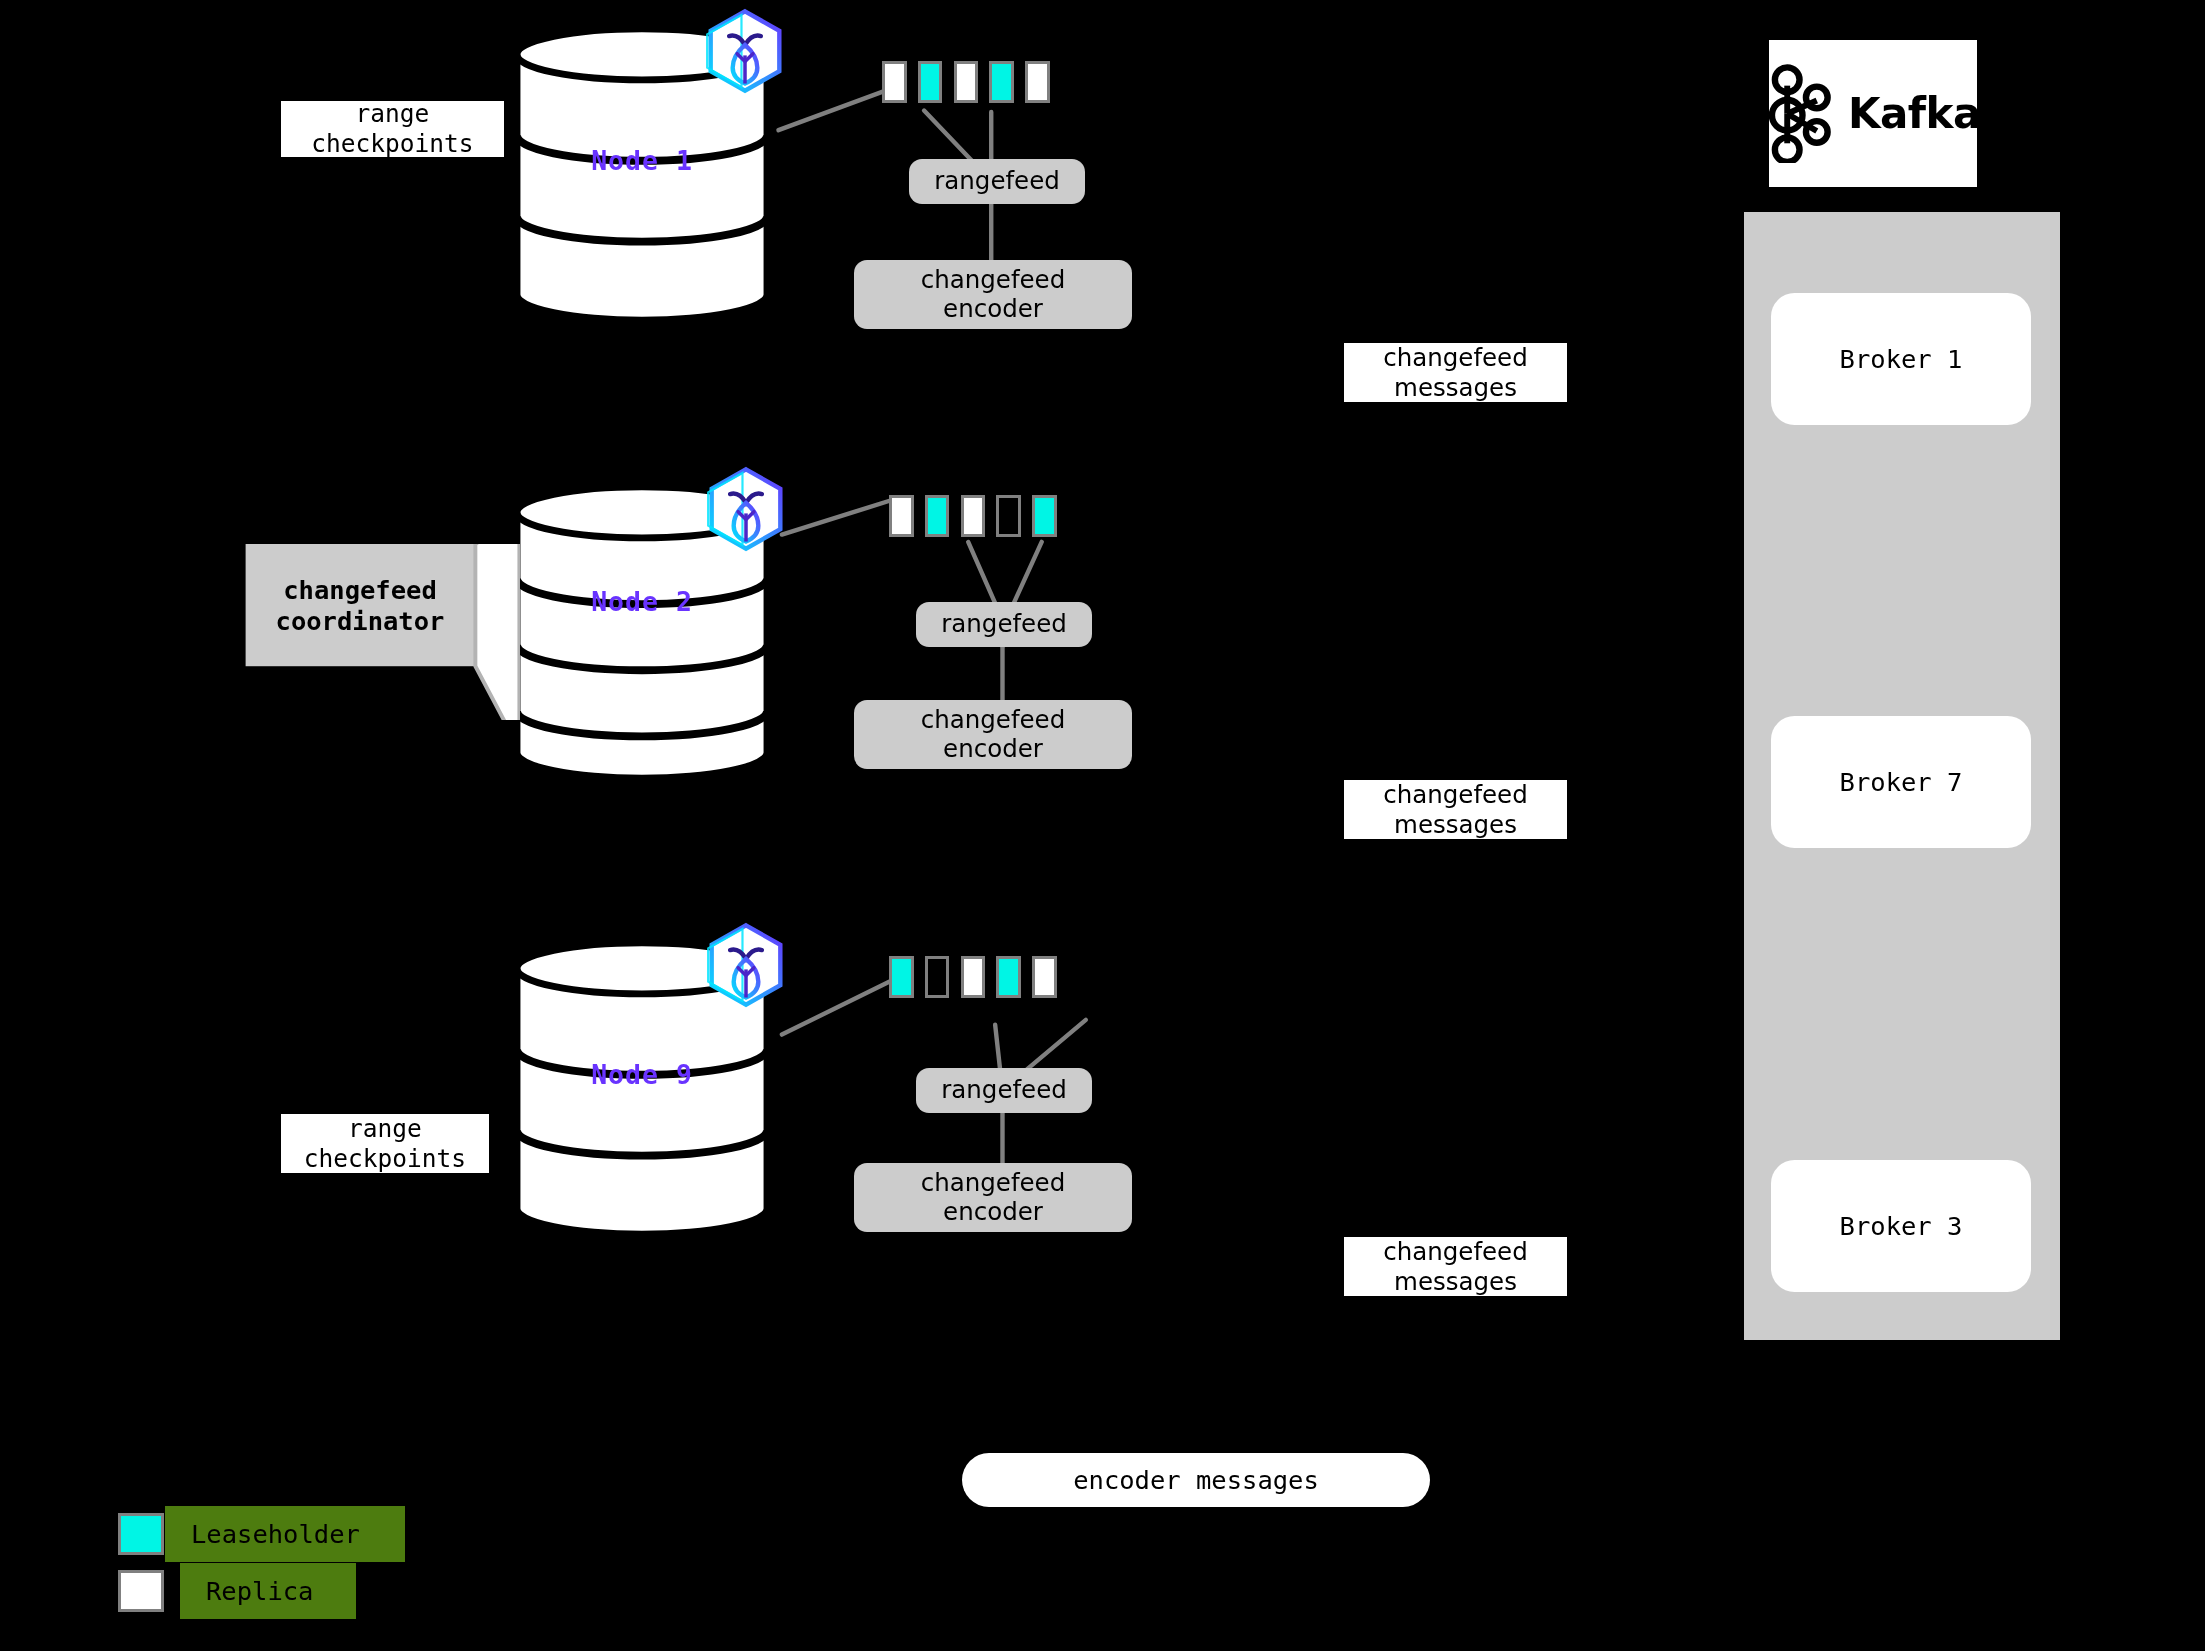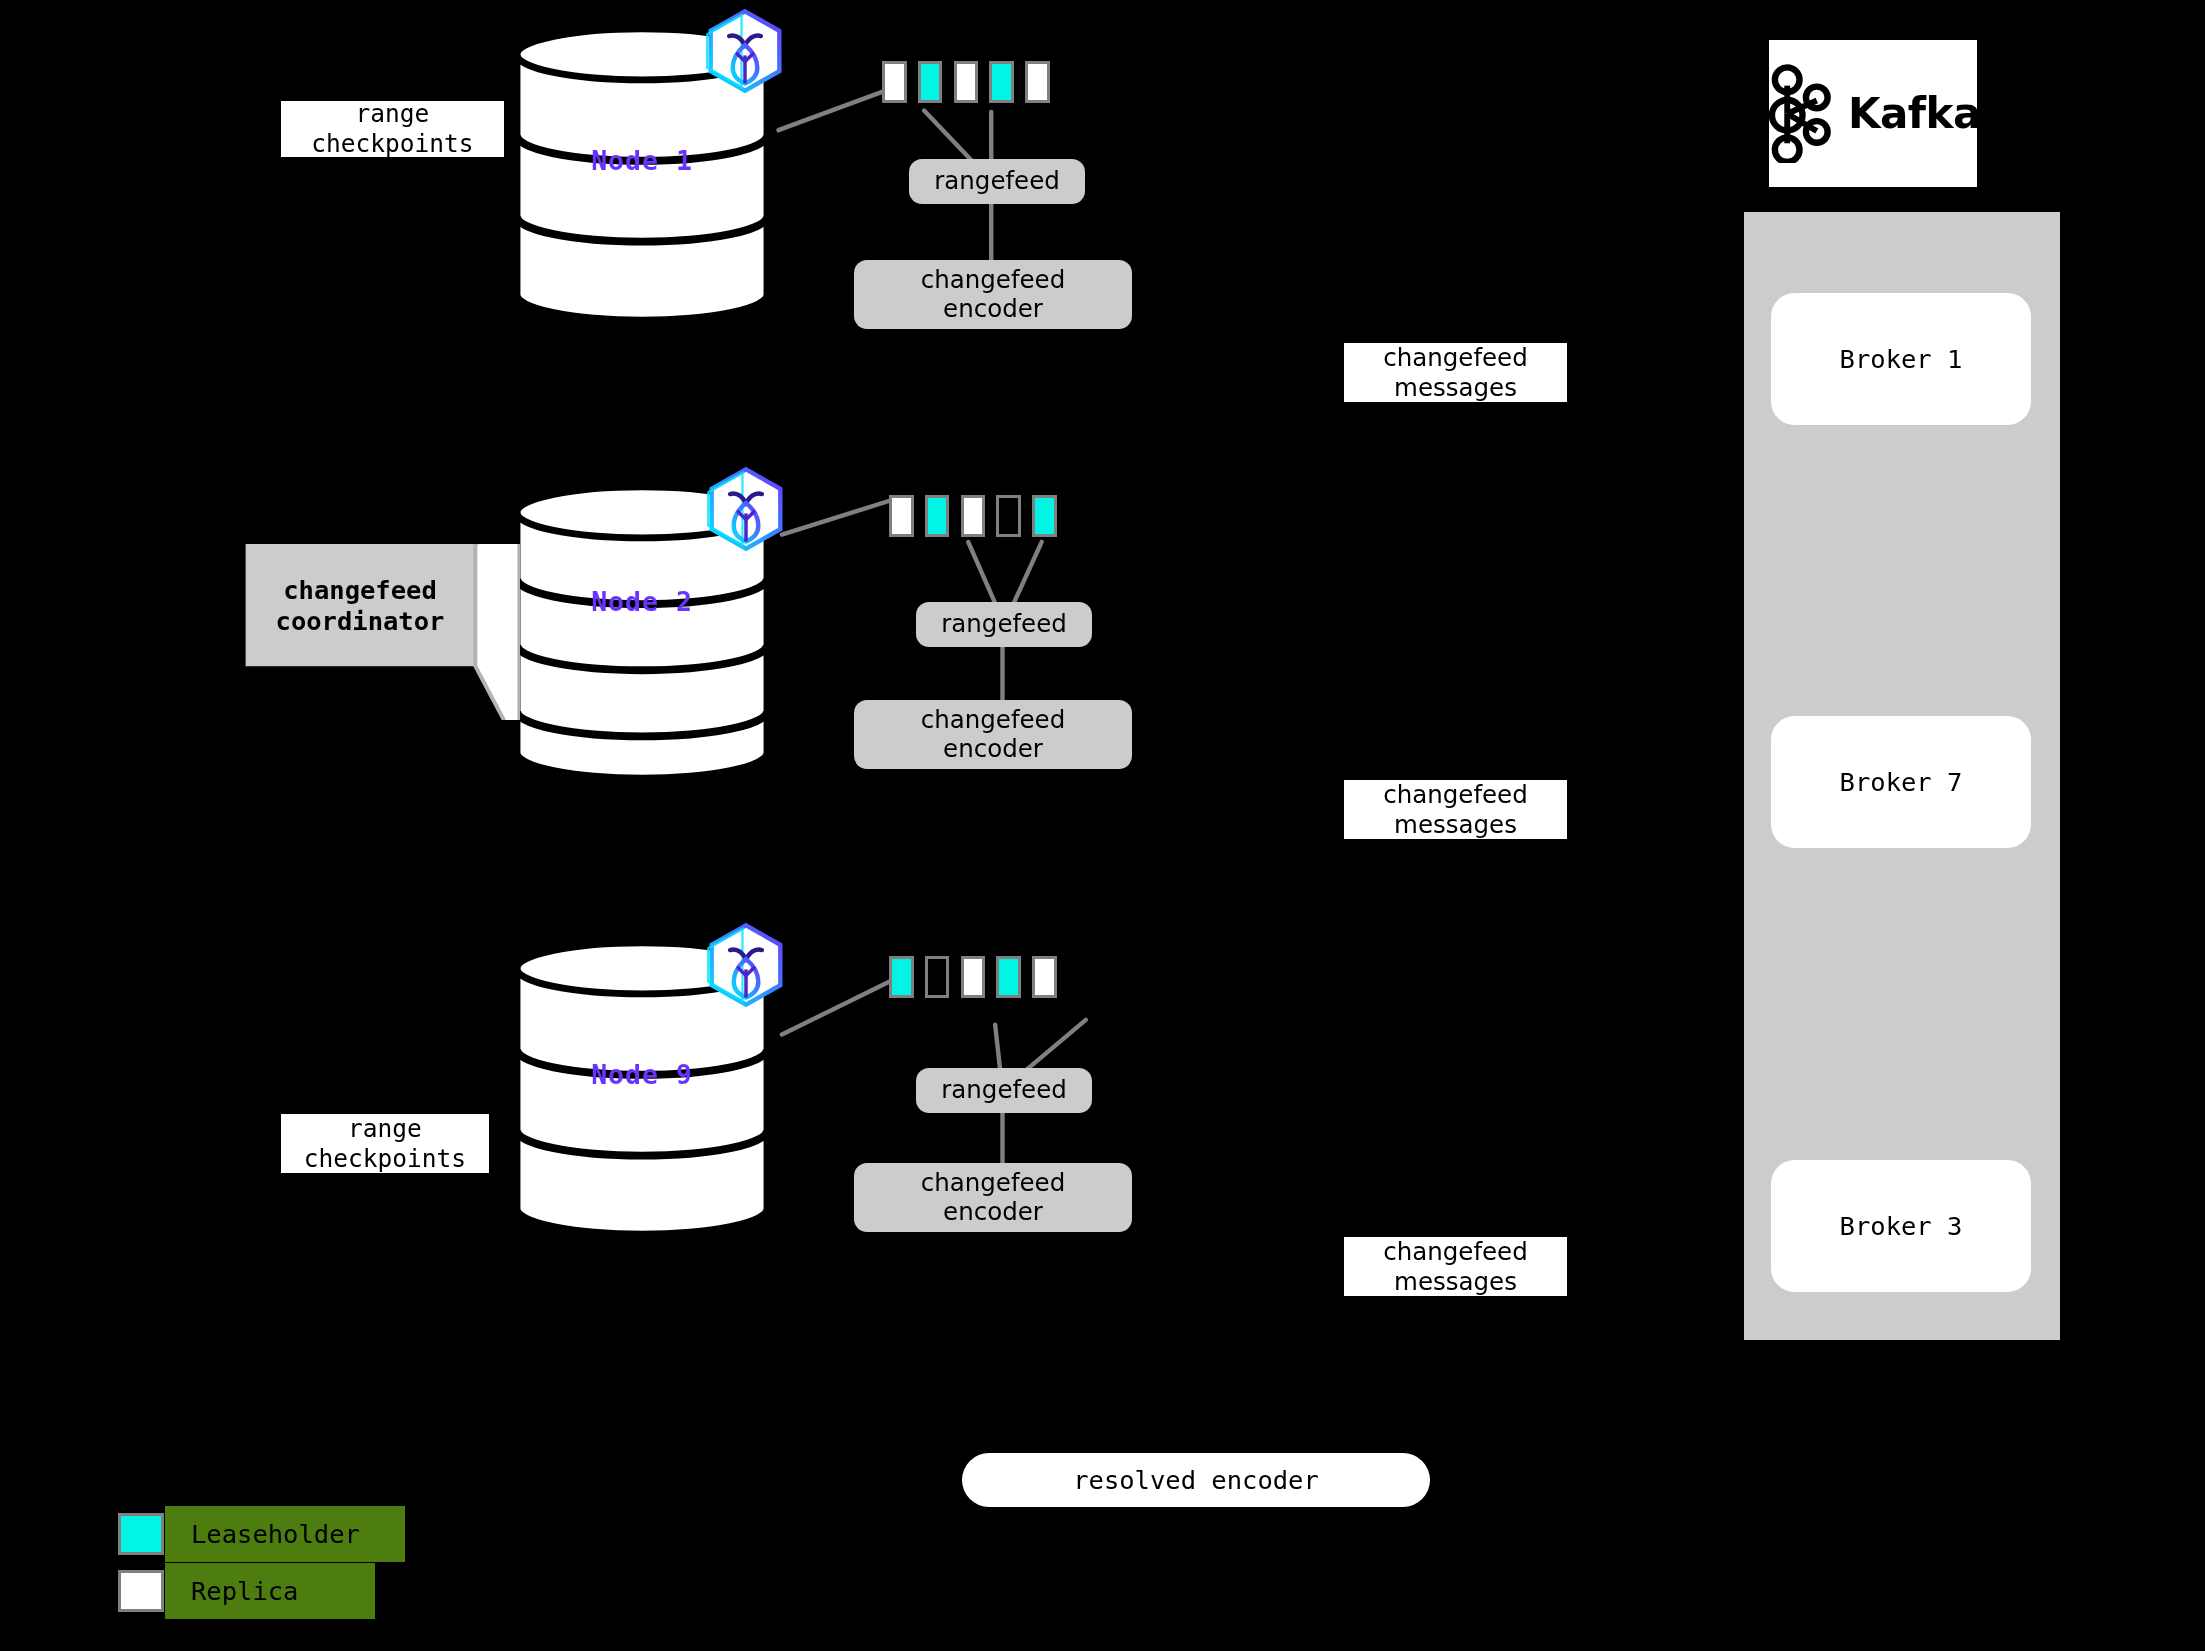--- a/index.html
+++ b/index.html
@@ -353,21 +353,21 @@
 
   <div class="wlabel sans" style="left:1344px; top:343px; width:223px; height:59px;">changefeed
 messages</div>
 
   <div class="wlabel sans" style="left:1344px; top:780px; width:223px; height:59px;">changefeed
 messages</div>
 
   <div class="wlabel sans" style="left:1344px; top:1237px; width:223px; height:59px;">changefeed
 messages</div>
 
-  <div class="pill" style="left:962px; top:1453px; width:468px; height:54px;">resolved encoder</div>
+  <div class="pill" style="left:962px; top:1453px; width:468px; height:54px;">encoder messages</div>
 
   <div class="kafka-logo-box" style="left:1769px; top:40px; width:208px; height:147px;">
     <span>
       <svg width="74" height="101" viewBox="0 0 150 205" xmlns="http://www.w3.org/2000/svg">
         <g fill="none" stroke="#000000" stroke-width="12">
           <line x1="45" y1="48" x2="45" y2="105"></line>
           <line x1="45" y1="105" x2="105" y2="78"></line>
           <line x1="45" y1="105" x2="105" y2="140"></line>
           <line x1="45" y1="105" x2="45" y2="165"></line>
         </g>
@@ -394,16 +394,16 @@
   </div>
 
   <div class="broker" style="left:1771px; top:1160px; width:260px; height:132px;">
     <span>Broker 3</span>
   </div>
 
   <div class="legend-swatch leaseholder" style="left:118px; top:1513px;"></div>
   <div class="legend-label" style="left:165px; top:1506px; width:240px; height:56px;">Leaseholder</div>
 
   <div class="legend-swatch replica" style="left:118px; top:1570px;"></div>
-  <div class="legend-label" style="left:165px; top:1563px; width:210px; height:56px;">Replica</div>
+  <div class="legend-label" style="left:180px; top:1563px; width:176px; height:56px;">Replica</div>
 
 </div>
 
 
 </body></html>

